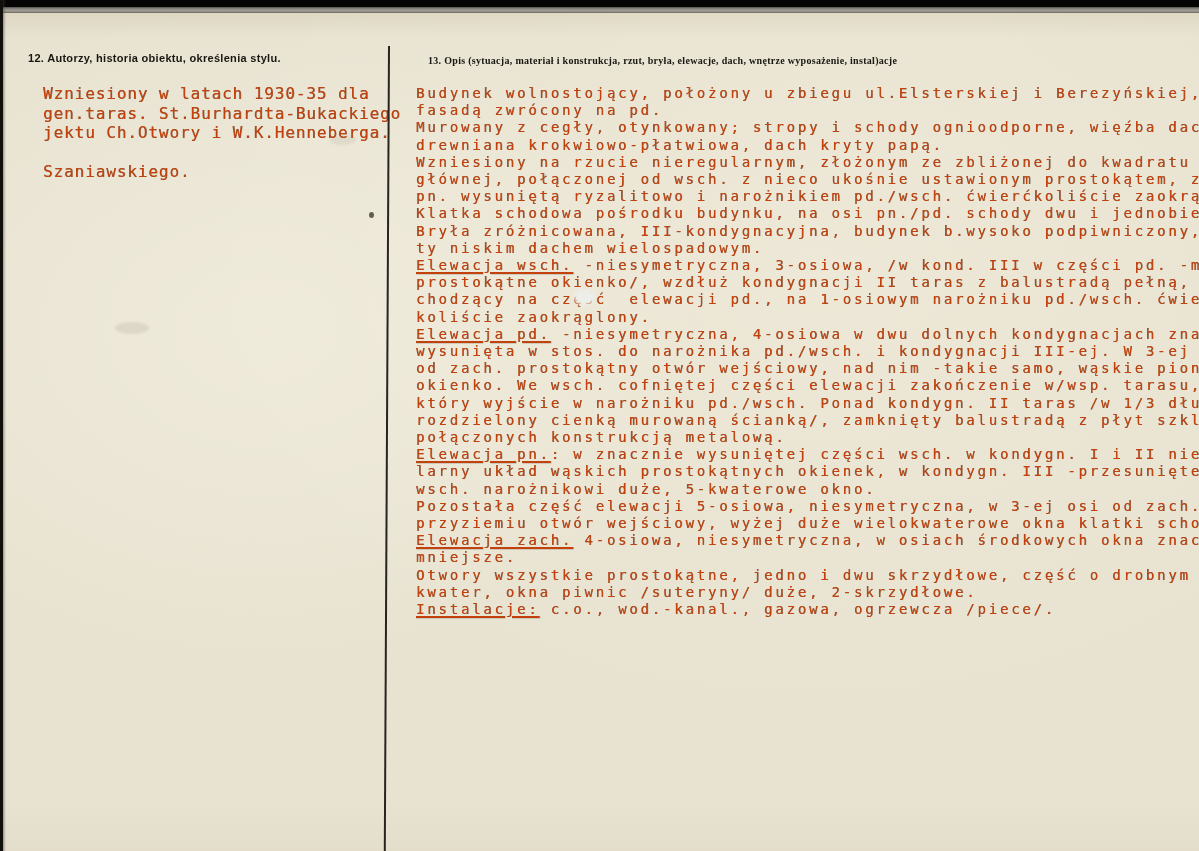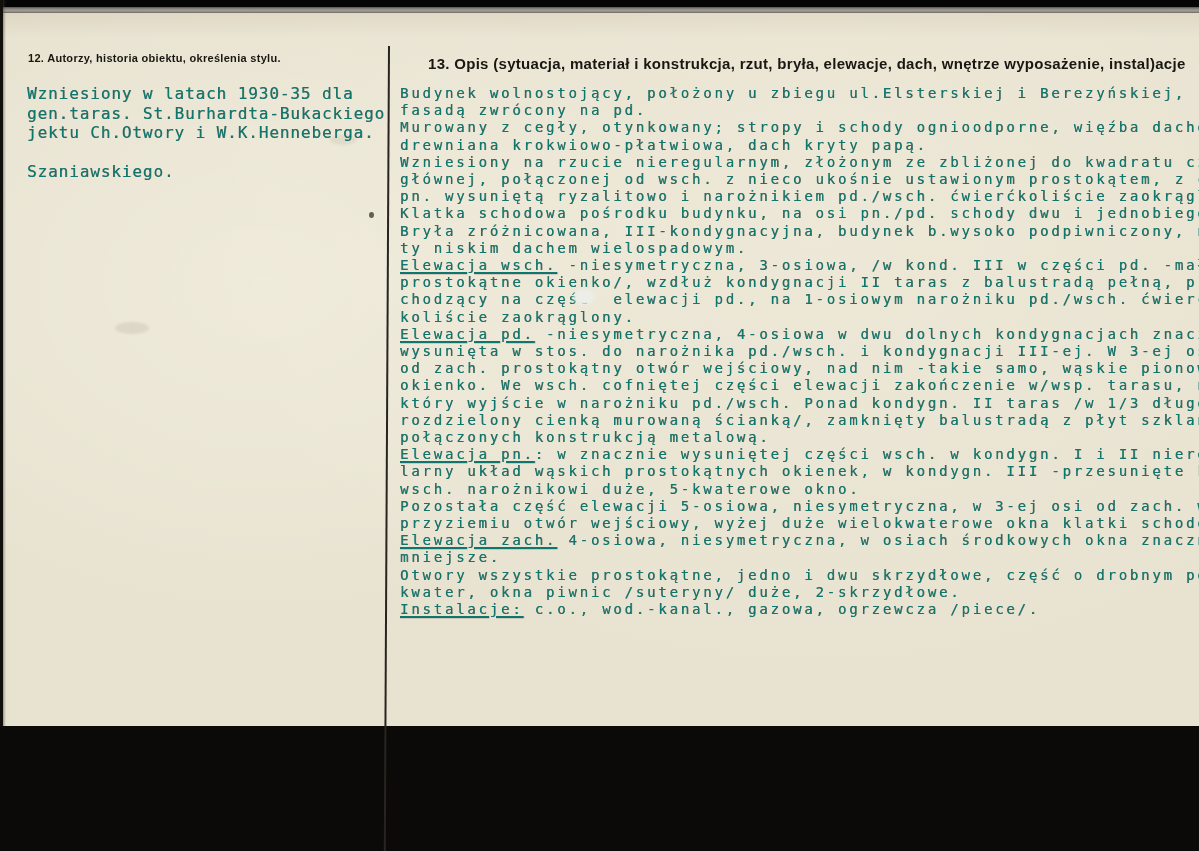--- a/index.html
+++ b/index.html
@@ -8,21 +8,21 @@
     width: 1199px;
     height: 851px;
     overflow: hidden;
     background: #0b0a08;
     font-family: "DejaVu Sans Mono", monospace;
   }
   .page {
     position: absolute;
     inset: 0;
     width: 1199px;
-    height: 726px;
+    height: 851px;
   }
   .paper {
     position: absolute;
     left: 0; right: 0; top: 12px; bottom: 0;
     background:
       radial-gradient(ellipse 650px 480px at 22% 38%, rgba(255, 252, 240, 0.30), rgba(255,252,240,0) 70%),
       radial-gradient(ellipse 900px 650px at 68% 30%, rgba(255, 250, 235, 0.22), rgba(255,250,235,0) 72%),
       linear-gradient(180deg, #dcd6c2 0px, #e8e3d1 26px, #e8e3d1 790px, #e2dcc9 851px);
   }
   .top-edge {
@@ -59,27 +59,28 @@
     position: absolute;
     font-family: "Liberation Sans", sans-serif;
     font-weight: bold;
     font-size: 11px;
     color: #181711;
     letter-spacing: 0.3px;
     white-space: nowrap;
     z-index: 2;
   }
   .label-12 { left: 28px; top: 52px; }
-  .label-13 { left: 428px; top: 55px; font-size: 15px; }
+  .label-13 { left: 428px; top: 55px; font-size: 10px; font-family: Liberation Serif, serif; }
   .typewriter {
     position: absolute;
-    color: #0f766e;
+    color: #c2410c;
     white-space: pre;
     text-shadow: 0.4px 0.3px 0.6px rgba(52, 48, 40, 0.55);
     z-index: 2;
+    margin-left: 16px;
   }
   .left-text {
     left: 27px;
     top: 84px;
     font-size: 16px;
     letter-spacing: 0.9px;
     line-height: 19.5px;
   }
   .right-text {
     left: 400px;

